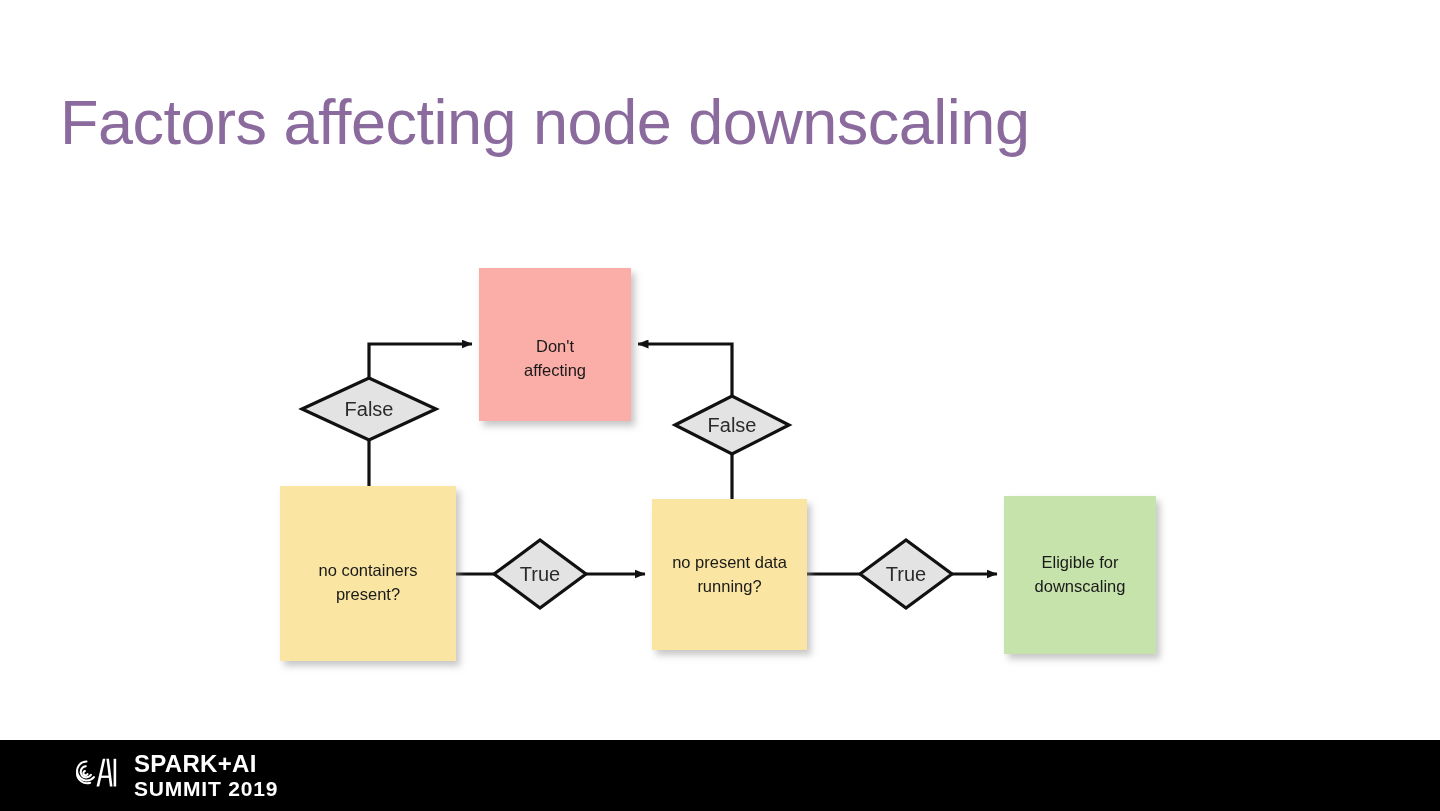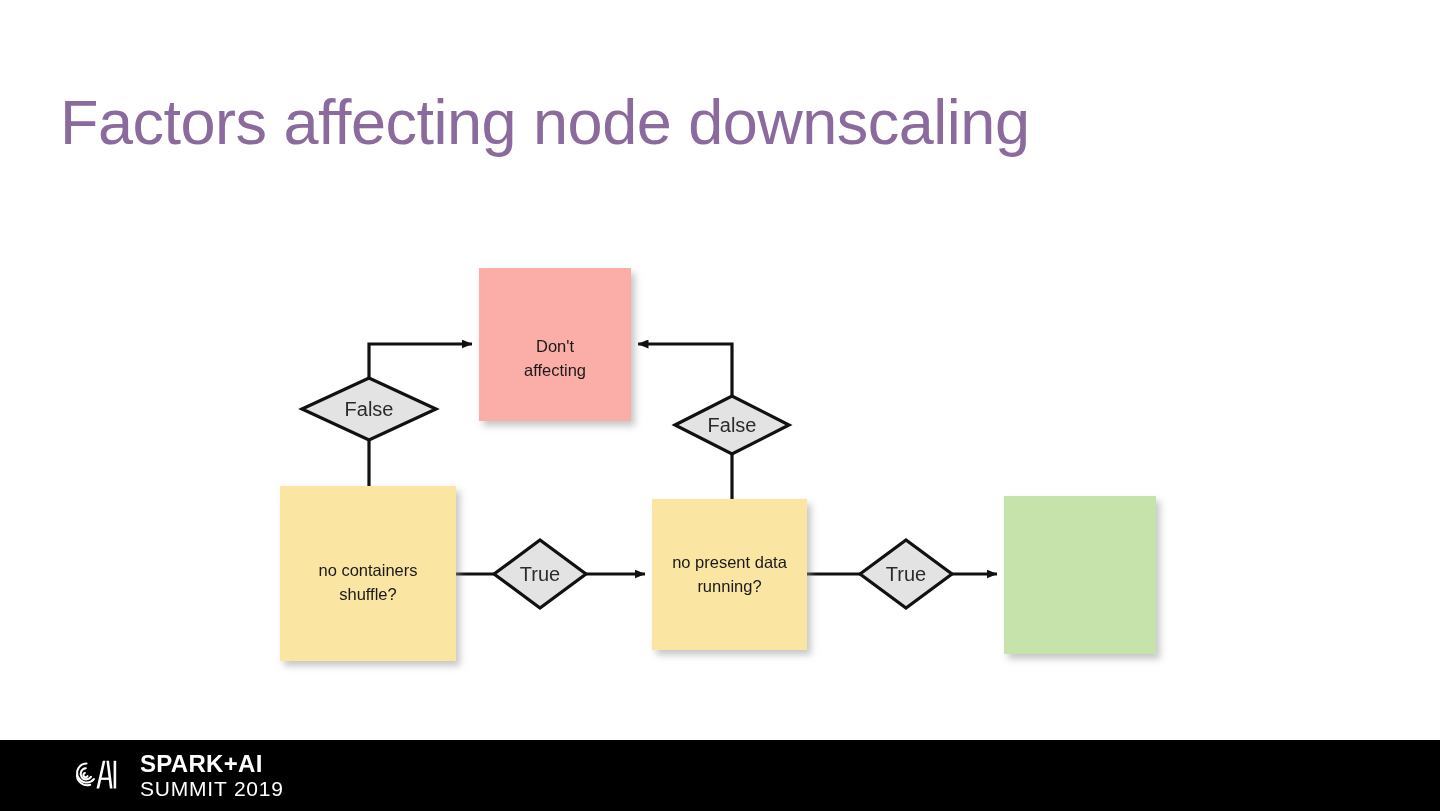--- a/index.html
+++ b/index.html
@@ -87,22 +87,22 @@
     width: 1440px;
     height: 71px;
     background: #000000;
   }
   #footer-logo {
     position: absolute;
     left: 66px;
     top: 752px;
     height: 46px;
     display: flex;
-    align-items: center;
-    gap: 20px;
+    align-items: flex-start;
+    gap: 14px;
   }
   #logo-mark {
     width: 54px;
     height: 42px;
     flex: 0 0 auto;
   }
   #logo-wordmark {
     display: flex;
     flex-direction: column;
     justify-content: center;
@@ -110,21 +110,21 @@
   }
   #logo-line1 {
     color: #ffffff;
     font-size: 24px;
     font-weight: bold;
     letter-spacing: 0.3px;
   }
   #logo-line2 {
     color: #ffffff;
     font-size: 21px;
-    font-weight: normal;
+    font-weight: bold;
     letter-spacing: 0.8px;
     margin-top: 2px;
   }
 </style>
 </head>
 <body>
 
 <div id="slide">
 
   <div id="slide-title">Factors affecting node downscaling</div>
@@ -183,31 +183,37 @@
     <div class="node-label" style="left:479px; top:268px; width:152px; height:181px;">
       <span>
         <span>Don't</span><br>
         <span>affecting</span>
       </span>
     </div>
 
     <div class="node-label" style="left:280px; top:486px; width:176px; height:193px;">
       <span>
         <span>no containers</span><br>
-        <span>shuffle?</span>
+        <span>present?</span>
       </span>
     </div>
 
     <div class="node-label" style="left:652px; top:499px; width:155px; height:151px;">
       <span>
         <span>no present data</span><br>
         <span>running?</span>
       </span>
     </div>
 
+    <div class="node-label" style="left:1004px; top:496px; width:152px; height:158px;">
+      <span>
+        <span>Eligible for</span><br>
+        <span>downscaling</span>
+      </span>
+    </div>
 
     <div class="diamond-label" style="left:302px; top:378px; width:134px; height:62px;">False</div>
 
     <div class="diamond-label" style="left:494px; top:540px; width:92px; height:68px;">True</div>
 
     <div class="diamond-label" style="left:675px; top:396px; width:114px; height:58px;">False</div>
 
     <div class="diamond-label" style="left:860px; top:540px; width:92px; height:68px;">True</div>
 
   </div>

